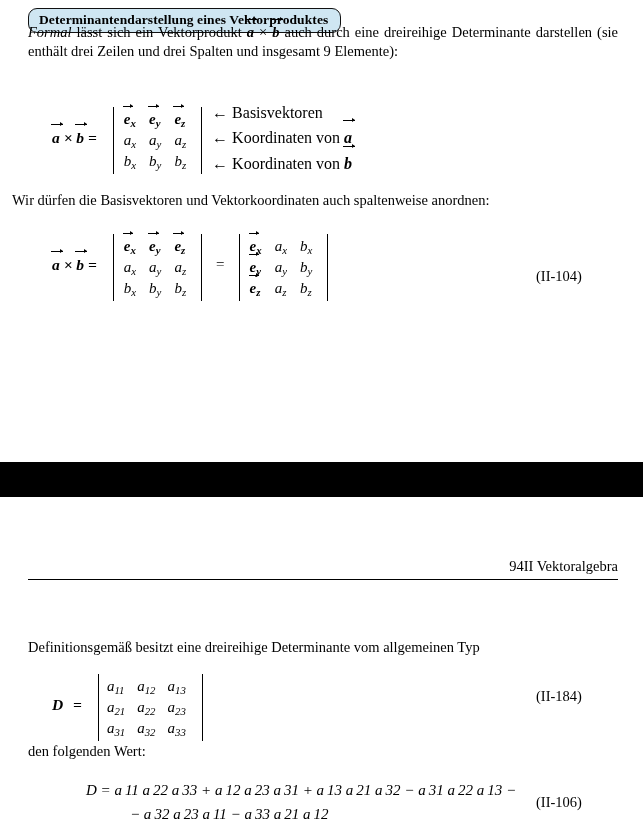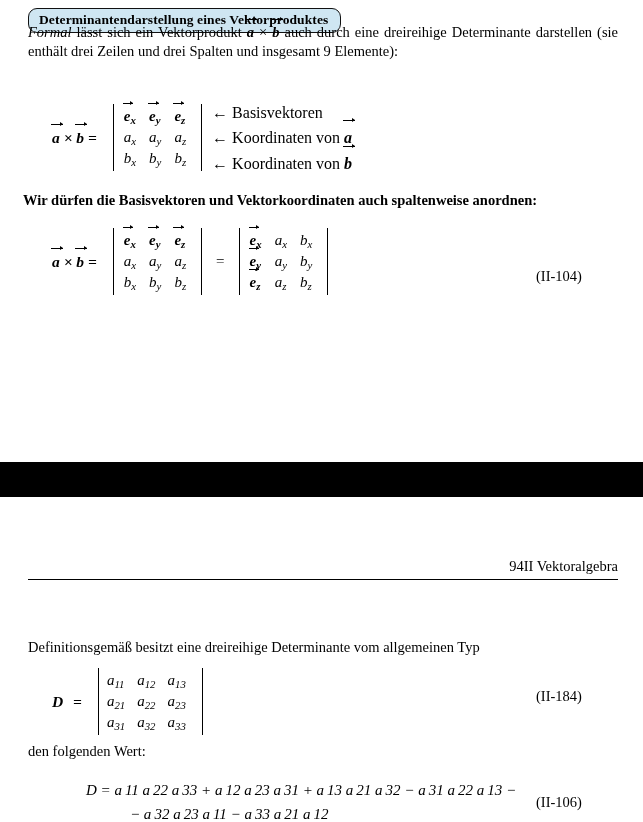--- a/index.html
+++ b/index.html
@@ -36,21 +36,21 @@
   }
 
   
   .para {
     position: absolute;
     font-size: 14.5px;
     line-height: 1.33;
     text-align: justify;
   }
   .p1 { left: 28px; top: 23px; width: 590px; }
-  .p2 { left: 23px; top: 191px; width: 590px; font-weight: bold; }
+  .p2 { left: 12px; top: 191px; width: 590px; }
   .p3 { left: 28px; top: 638px; width: 590px; }
   .p4 { left: 28px; top: 742px; width: 590px; }
 
   .it { font-style: italic; }
 
   
   .math { font-family: "Liberation Serif", serif; }
   .vec {
     position: relative;
     display: inline-block;
@@ -97,20 +97,21 @@
     font-weight: bold;
     white-space: nowrap;
     margin-right: 16px;
     font-size: 15.5px;
   }
   .det {
     display: inline-block;
     border-left: 1.1px solid #000;
     border-right: 1.1px solid #000;
     padding: 2px 6px;
+    margin-top: 6px;
   }
   .det table {
     border-collapse: collapse;
   }
   .det td {
     padding: 1.5px 9px 1.5px 4px;
     font-style: italic;
     text-align: left;
     white-space: nowrap;
     font-size: 15px;

